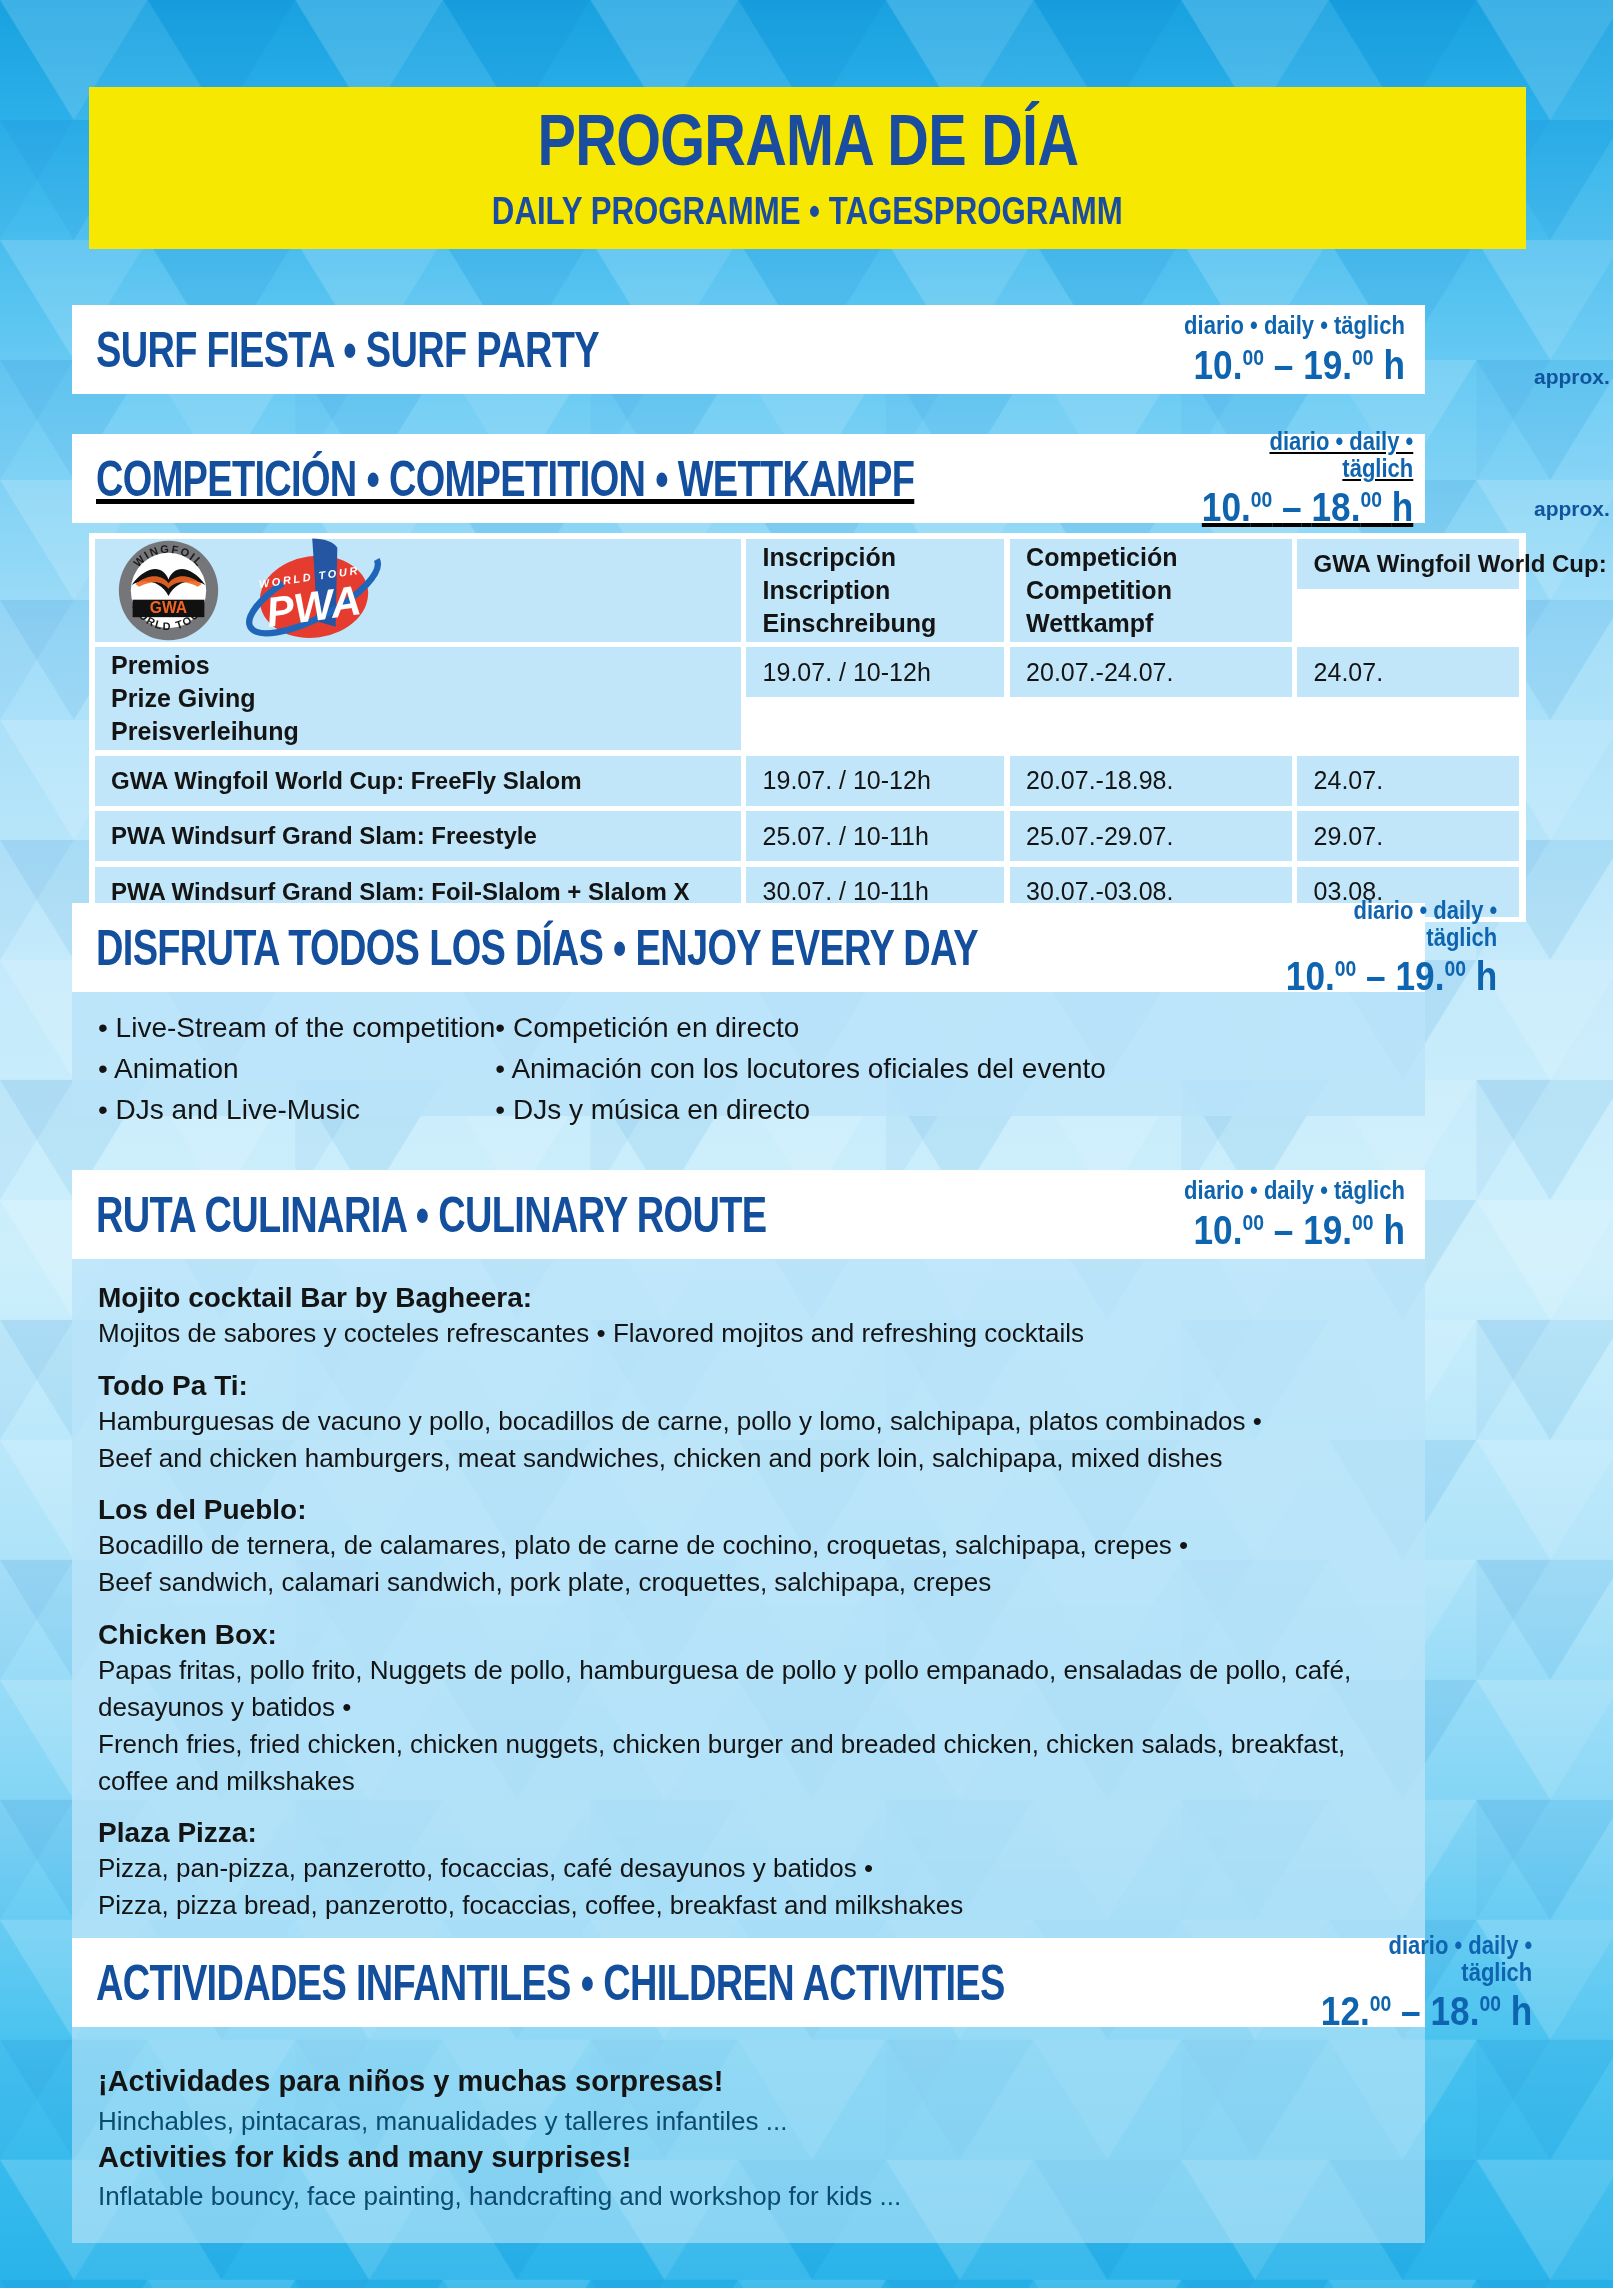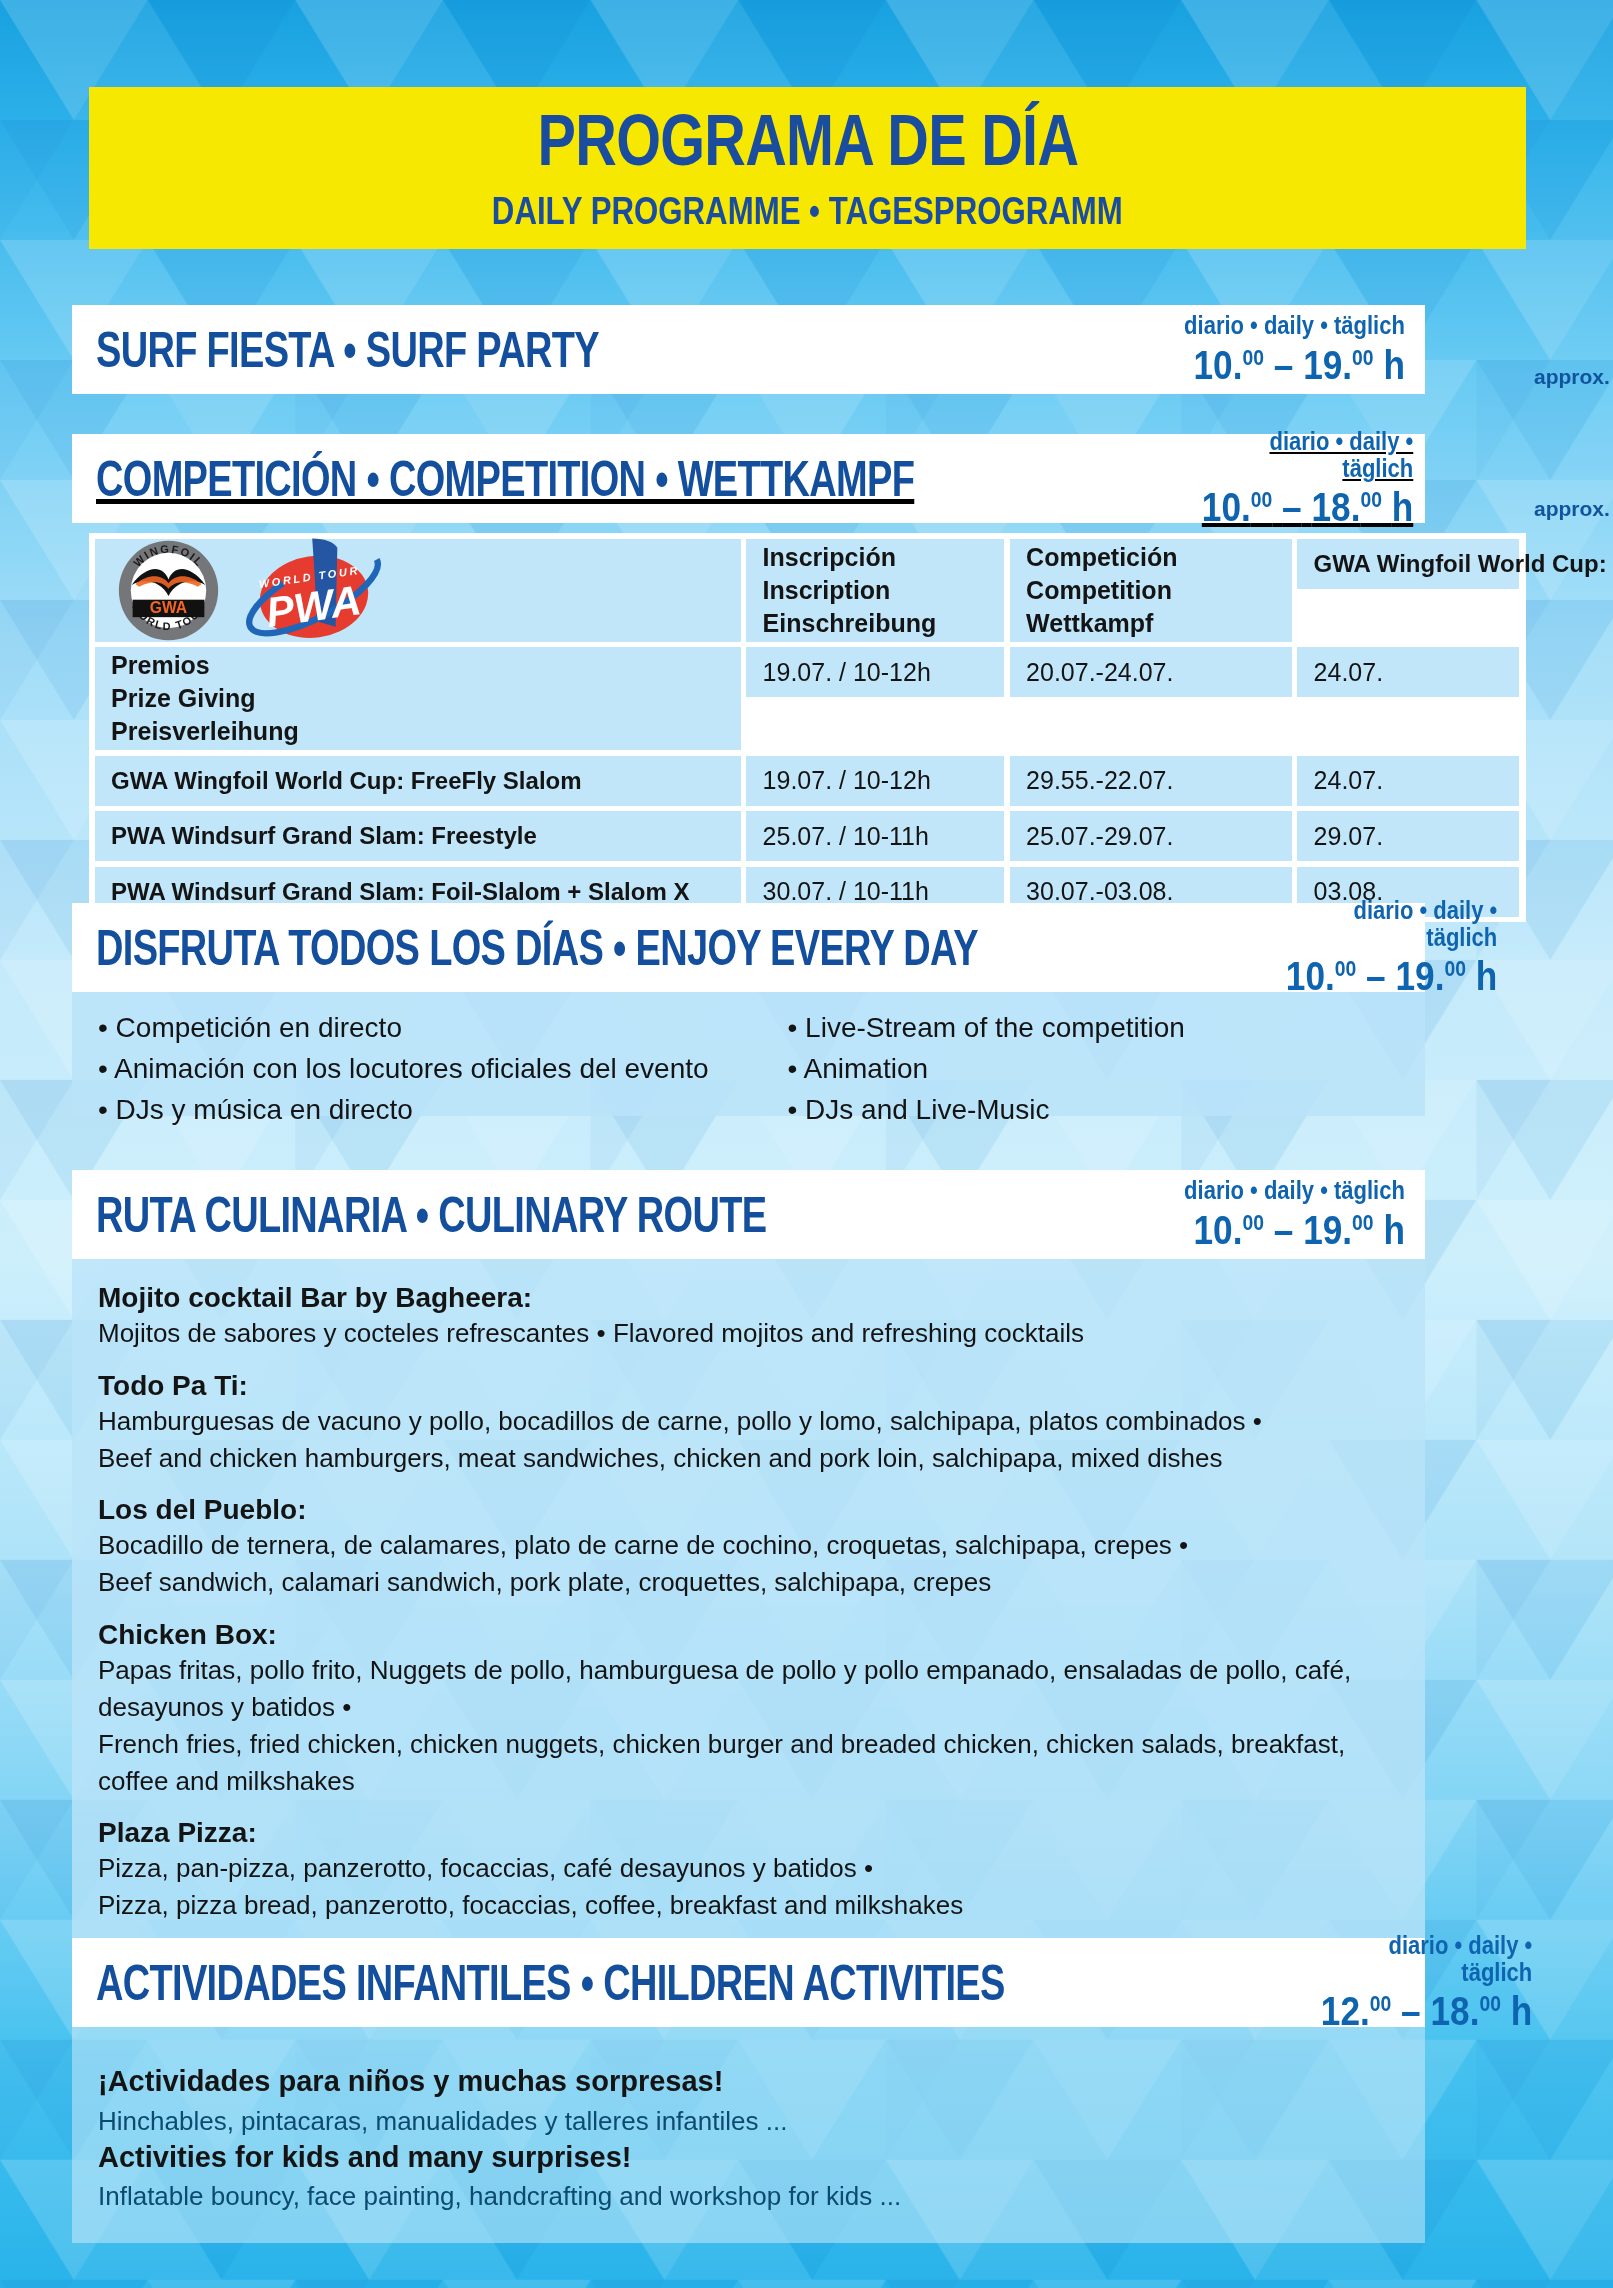--- a/index.html
+++ b/index.html
@@ -162,21 +162,21 @@
         <div>Prize Giving</div>
         <div>Preisverleihung</div>
       </div>
   </div>
   <div class="cell row">19.07. / 10-12h</div>
   <div class="cell row">20.07.-24.07.</div>
   <div class="cell row">24.07.</div>
 
   <div class="cell row event">GWA Wingfoil World Cup: FreeFly Slalom</div>
   <div class="cell row">19.07. / 10-12h</div>
-  <div class="cell row">29.55.-22.07.</div>
+  <div class="cell row">20.07.-18.98.</div>
   <div class="cell row">24.07.</div>
 
   <div class="cell row event">PWA Windsurf Grand Slam: Freestyle</div>
   <div class="cell row">25.07. / 10-11h</div>
   <div class="cell row">25.07.-29.07.</div>
   <div class="cell row">29.07.</div>
 
   <div class="cell row event">PWA Windsurf Grand Slam: Foil-Slalom + Slalom X</div>
   <div class="cell row">30.07. / 10-11h</div>
   <div class="cell row">30.07.-03.08.</div>
@@ -185,30 +185,30 @@
 
 <div class="section" style="top:903px;">
   <div class="sec-head">
     <div class="sec-title">DISFRUTA TODOS LOS DÍAS • ENJOY EVERY DAY</div>
     <div class="times">
       <div class="daily">diario • daily • täglich</div>
       <div class="hours"><span>10.</span><span class="sup">00</span> <span>–</span> <span>19.</span><span class="sup">00</span> <span>h</span></div>
     </div>
   </div>
   <div class="enjoy-body">
+    <ul class="enjoy-col">
+      <li>Live-Stream of the competition</li>
+      <li>Animation</li>
+      <li>DJs and Live-Music</li>
+    </ul>
     <ul class="enjoy-col l">
       <li>Competición en directo</li>
       <li>Animación con los locutores oficiales del evento</li>
       <li>DJs y música en directo</li>
     </ul>
-    <ul class="enjoy-col">
-      <li>Live-Stream of the competition</li>
-      <li>Animation</li>
-      <li>DJs and Live-Music</li>
-    </ul>
   </div>
 </div>
 
 <div class="section" style="top:1170px;">
   <div class="sec-head">
     <div class="sec-title">RUTA CULINARIA • CULINARY ROUTE</div>
     <div class="times">
       <div class="daily">diario • daily • täglich</div>
       <div class="hours"><span>10.</span><span class="sup">00</span> <span>–</span> <span>19.</span><span class="sup">00</span> <span>h</span></div>
     </div>

